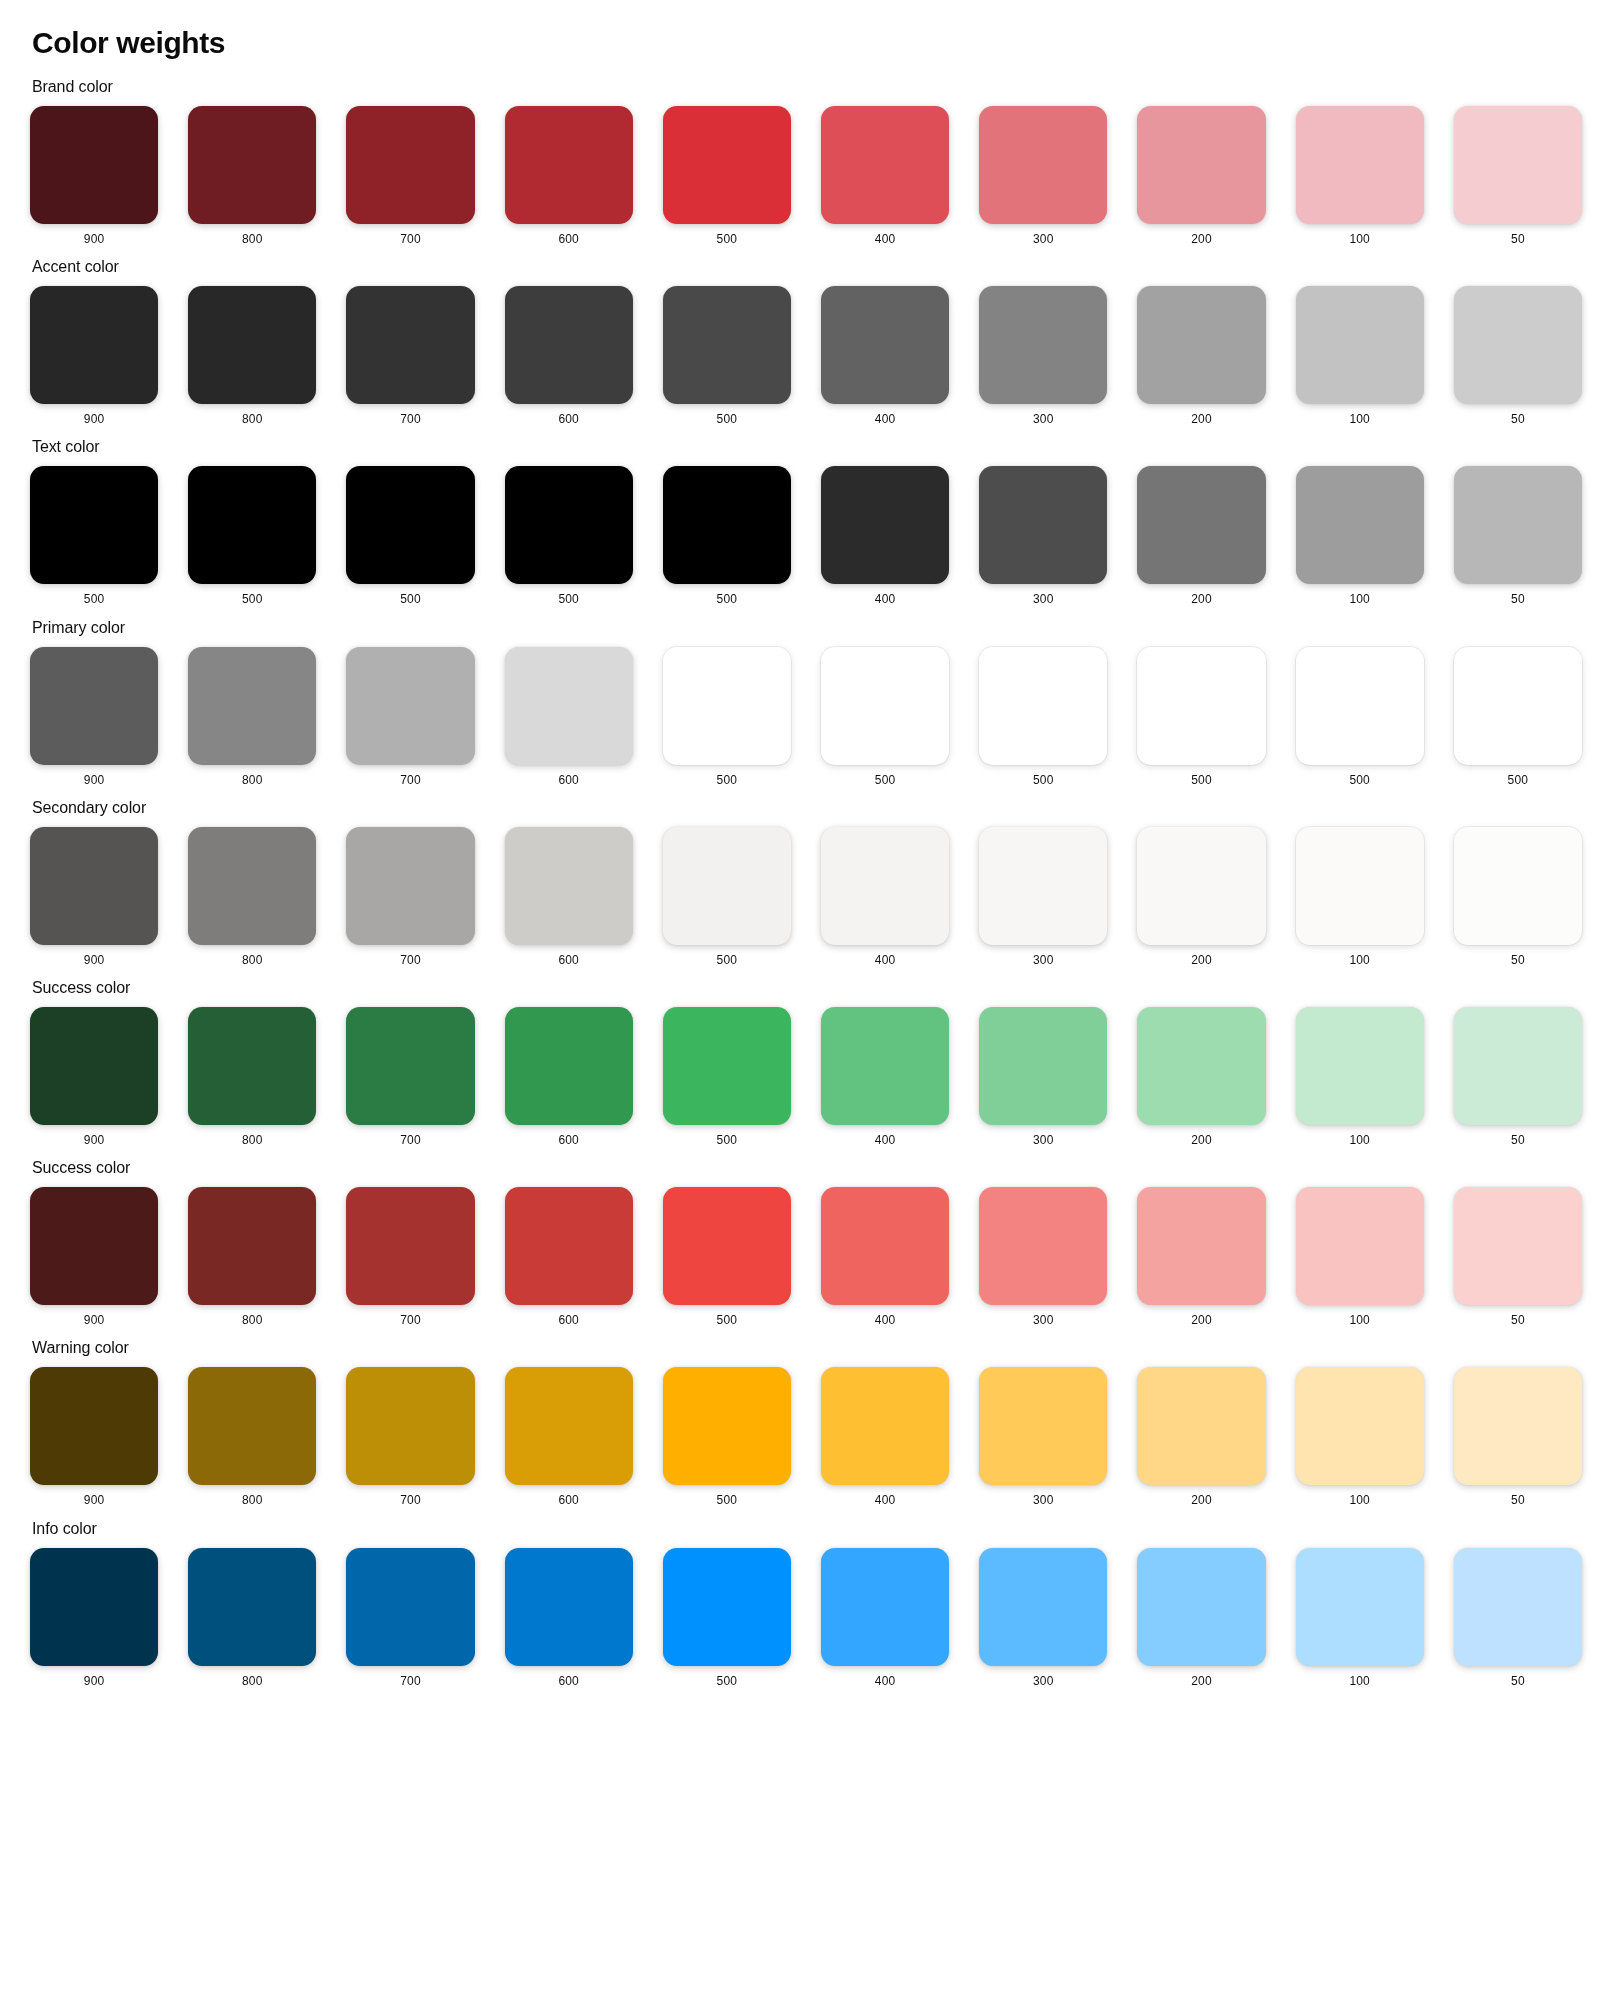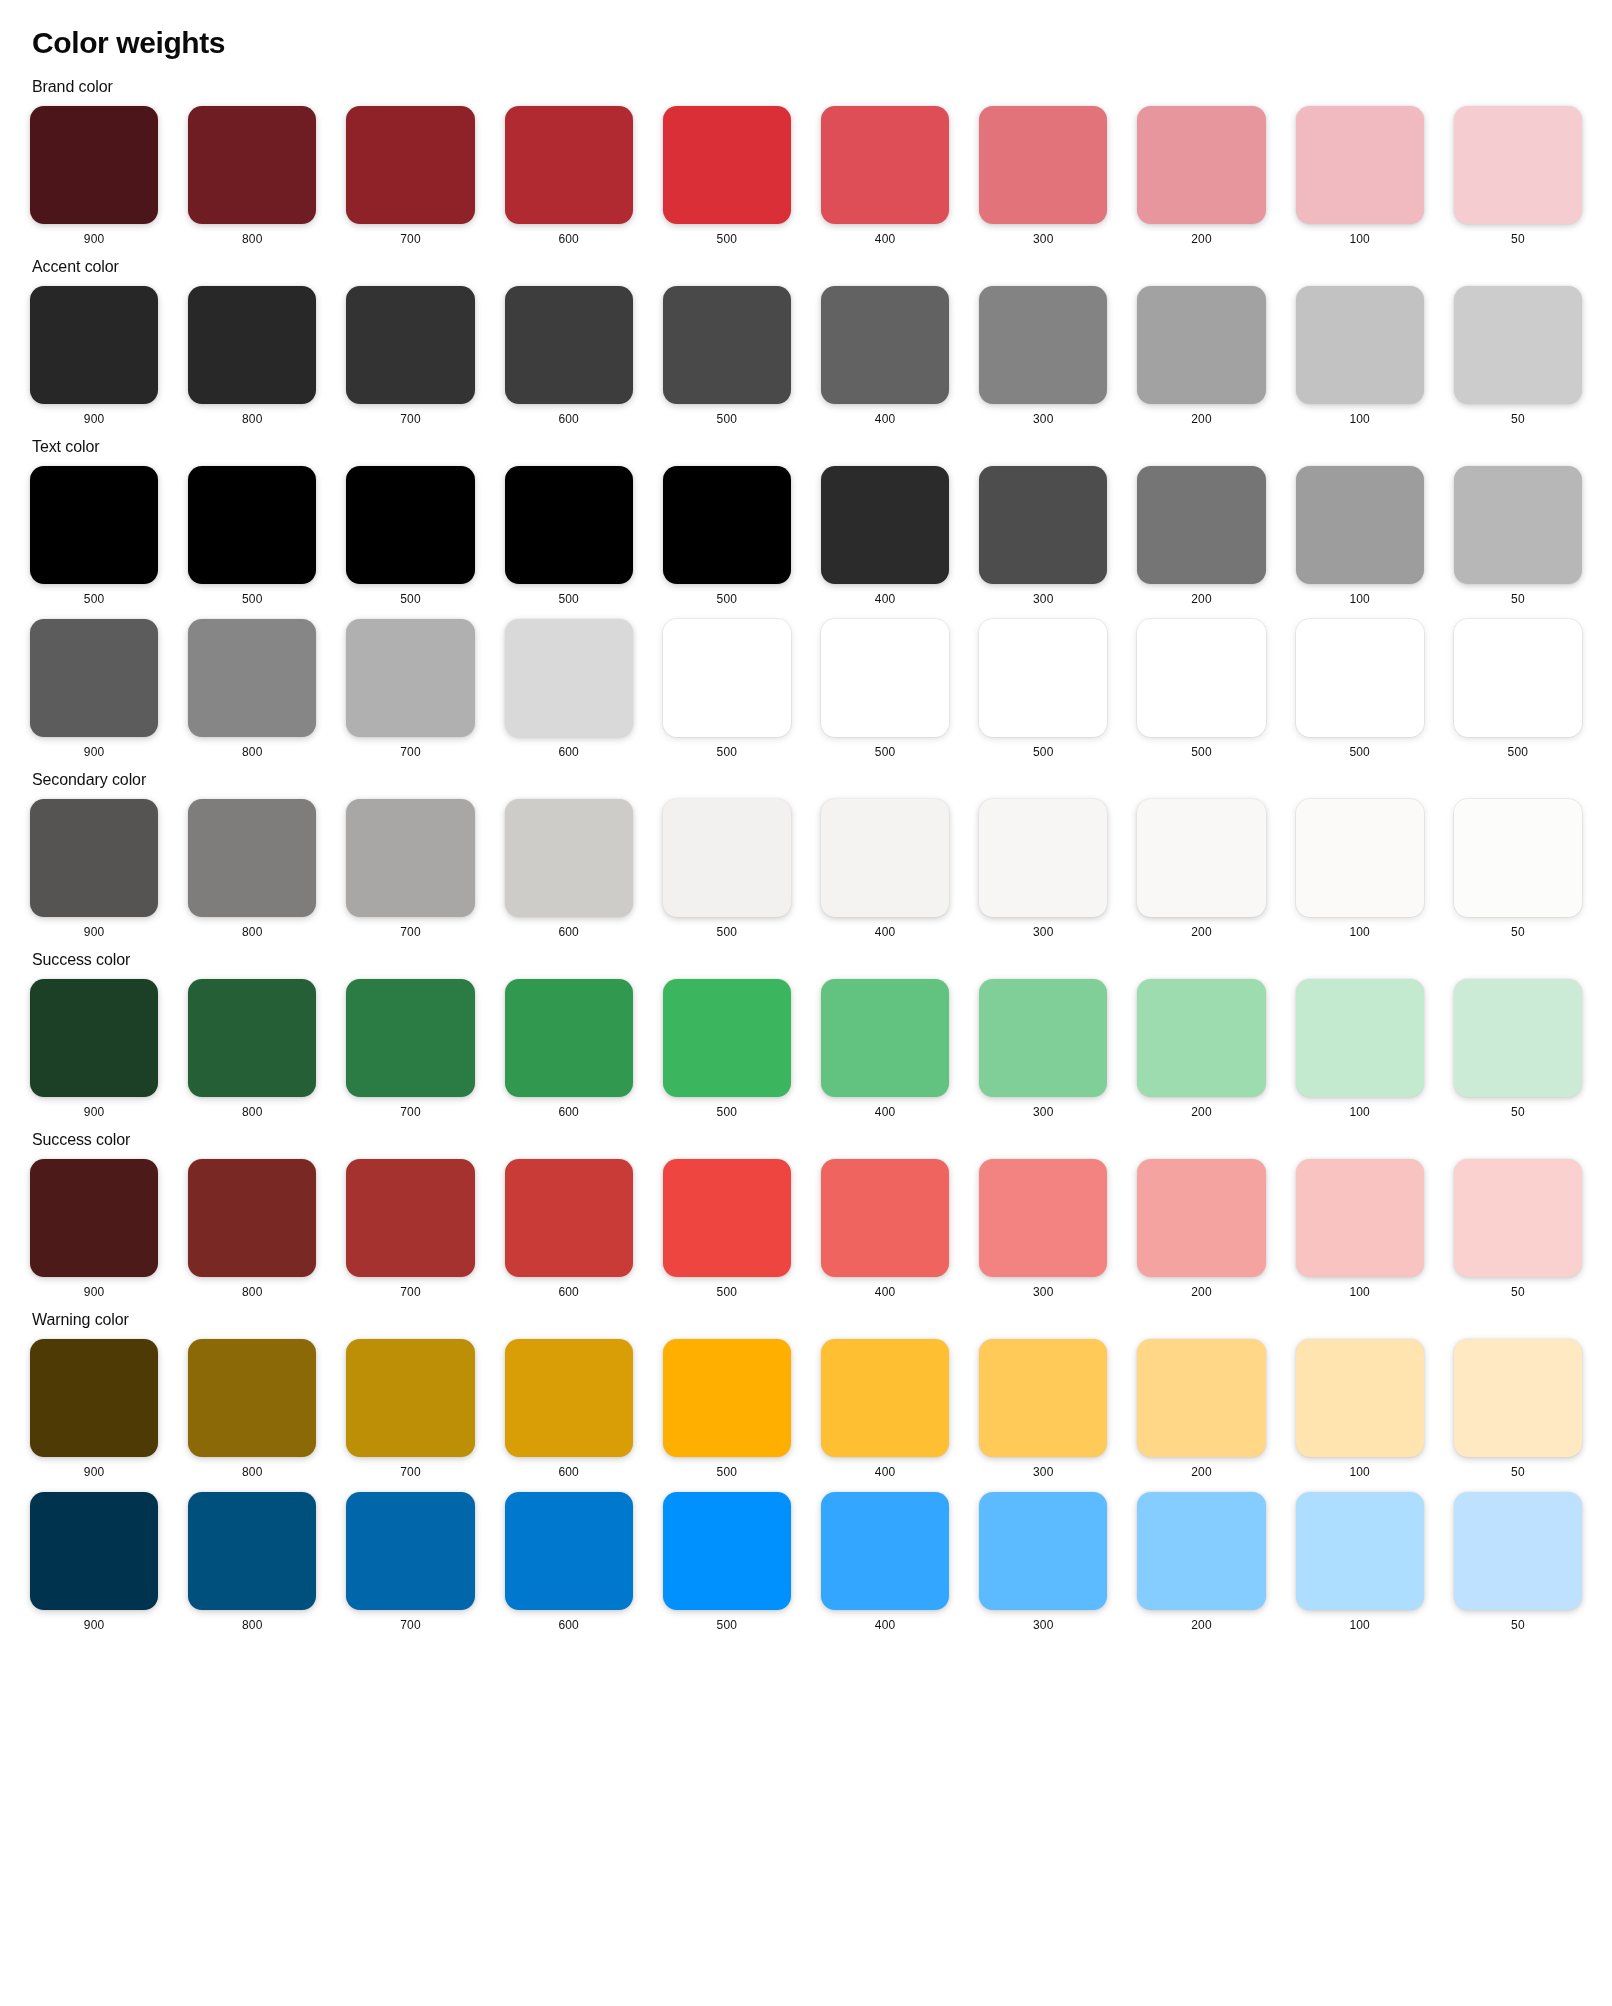--- a/index.html
+++ b/index.html
@@ -201,20 +201,21 @@
             <div class="swatch-chip" style="background-color: rgb(157, 157, 157);"></div>
             <div class="swatch-label">100</div>
           </div>
           <div class="swatch-cell">
             <div class="swatch-chip" style="background-color: rgb(183, 183, 183);"></div>
             <div class="swatch-label">50</div>
           </div>
         </div>
       </section>
       <section class="group">
+        <h2 class="group-title">Primary color</h2>
         <div class="swatch-row">
           <div class="swatch-cell">
             <div class="swatch-chip" style="background-color: rgb(92, 92, 92);"></div>
             <div class="swatch-label">900</div>
           </div>
           <div class="swatch-cell">
             <div class="swatch-chip" style="background-color: rgb(134, 134, 134);"></div>
             <div class="swatch-label">800</div>
           </div>
           <div class="swatch-cell">
@@ -425,20 +426,21 @@
             <div class="swatch-chip" style="background-color: rgb(255, 228, 176);"></div>
             <div class="swatch-label">100</div>
           </div>
           <div class="swatch-cell">
             <div class="swatch-chip" style="background-color: rgb(255, 233, 194);"></div>
             <div class="swatch-label">50</div>
           </div>
         </div>
       </section>
       <section class="group">
+        <h2 class="group-title">Info color</h2>
         <div class="swatch-row">
           <div class="swatch-cell">
             <div class="swatch-chip" style="background-color: rgb(0, 51, 78);"></div>
             <div class="swatch-label">900</div>
           </div>
           <div class="swatch-cell">
             <div class="swatch-chip" style="background-color: rgb(0, 80, 125);"></div>
             <div class="swatch-label">800</div>
           </div>
           <div class="swatch-cell">

